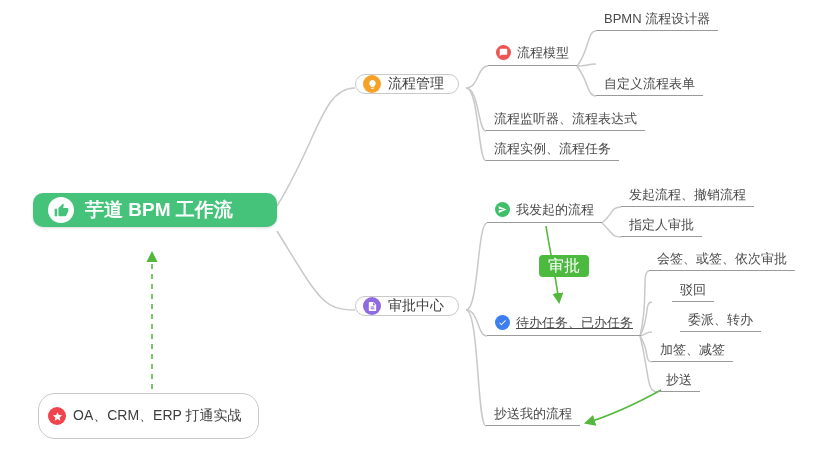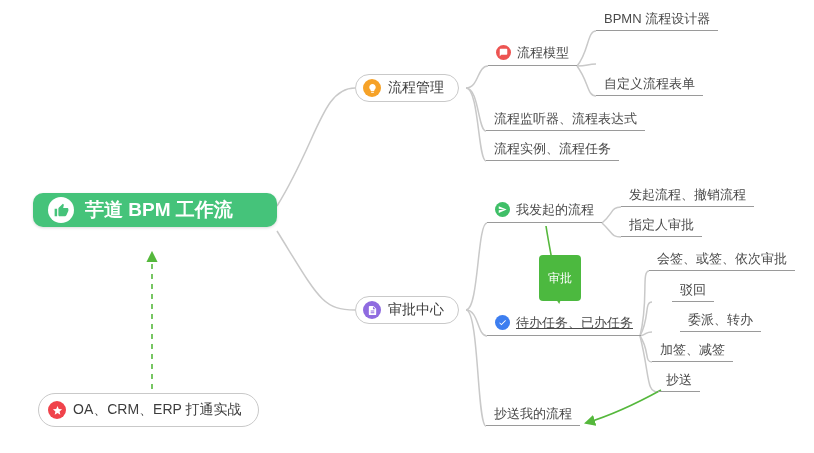--- a/index.html
+++ b/index.html
@@ -8,35 +8,35 @@
   .canvas { position:relative; width:814px; height:453px; background:#fff; overflow:hidden; }
   .connectors { position:absolute; left:0; top:0; width:814px; height:453px; }
 
   .root-node { position:absolute; left:33px; top:193px; width:244px; height:34px;
     background:#45c37a; border-radius:10px; display:flex; align-items:center; gap:11px;
     padding-left:15px; color:#fff; font-size:19px; font-weight:bold;
     box-shadow:0 1px 3px rgba(0,0,0,.15); cursor:pointer; }
   .root-icon { width:26px; height:26px; border-radius:50%; background:#fff;
     display:flex; align-items:center; justify-content:center; flex:0 0 26px; }
 
-  .pill { position:absolute; height:28px; display:flex; align-items:center; gap:7px;
+  .pill { position:absolute; height:20px; display:flex; align-items:center; gap:7px;
     padding:0 14px 0 7px; background:#fff; border:1px solid #c9c9c9; border-radius:15px;
     font-size:14px; color:#3d3d3d; white-space:nowrap; cursor:pointer; }
   .pill-icon { width:18px; height:18px; border-radius:50%; display:flex;
     align-items:center; justify-content:center; flex:0 0 18px; }
 
   .leaf { position:absolute; height:24px; display:flex; align-items:center; gap:6px;
     padding:0 8px; font-size:13px; color:#4a4a4a; border-bottom:1px solid #9a9a9a;
     white-space:nowrap; cursor:pointer; }
   .leaf.has-icon { height:26px; }
   .ticon { width:15px; height:15px; border-radius:50%; display:flex;
     align-items:center; justify-content:center; flex:0 0 15px; }
 
   .tag { position:absolute; left:539px; top:255px; background:#4cb93f; color:#fff;
-    font-size:12px; padding:15px 9px; border-radius:4px; line-height:16px; cursor:pointer; }
+    font-size:16px; padding:3px 9px; border-radius:4px; line-height:16px; cursor:pointer; }
 </style>
 </head>
 <body>
 
 <div class="canvas">
 
   <svg class="connectors" width="814" height="453" viewBox="0 0 814 453">
     <defs>
       <marker id="arrowg" viewBox="0 0 8 8" refX="6.5" refY="4" markerWidth="7" markerHeight="7" orient="auto-start-reverse">
         <path d="M0 0 L8 4 L0 8 Z" fill="#55b83c"></path>
@@ -158,21 +158,21 @@
     <span>加签、减签</span>
   </div>
   <div class="leaf" style="left:658px; top:368px;">
     <span>抄送</span>
   </div>
 
   <div class="leaf" style="left:486px; top:402px;">
     <span>抄送我的流程</span>
   </div>
 
-  <div class="pill" style="left:38px; top:393px; height:34px; border-radius:17px; padding:0 16px 0 9px;">
+  <div class="pill" style="left:38px; top:393px; height:46px; border-radius:17px; padding:0 16px 0 9px;">
     <span class="pill-icon" style="background:#f0434b">
       <svg width="11" height="11" viewBox="0 0 24 24">
           <path fill="#fff" d="M12 17.27L18.18 21l-1.64-7.03L22 9.24l-7.19-.61L12 2 9.19 8.63 2 9.24l5.46 4.73L5.82 21z"></path>
         </svg>
     </span>
     <span>OA、CRM、ERP 打通实战</span>
   </div>
 
 </div>
 

